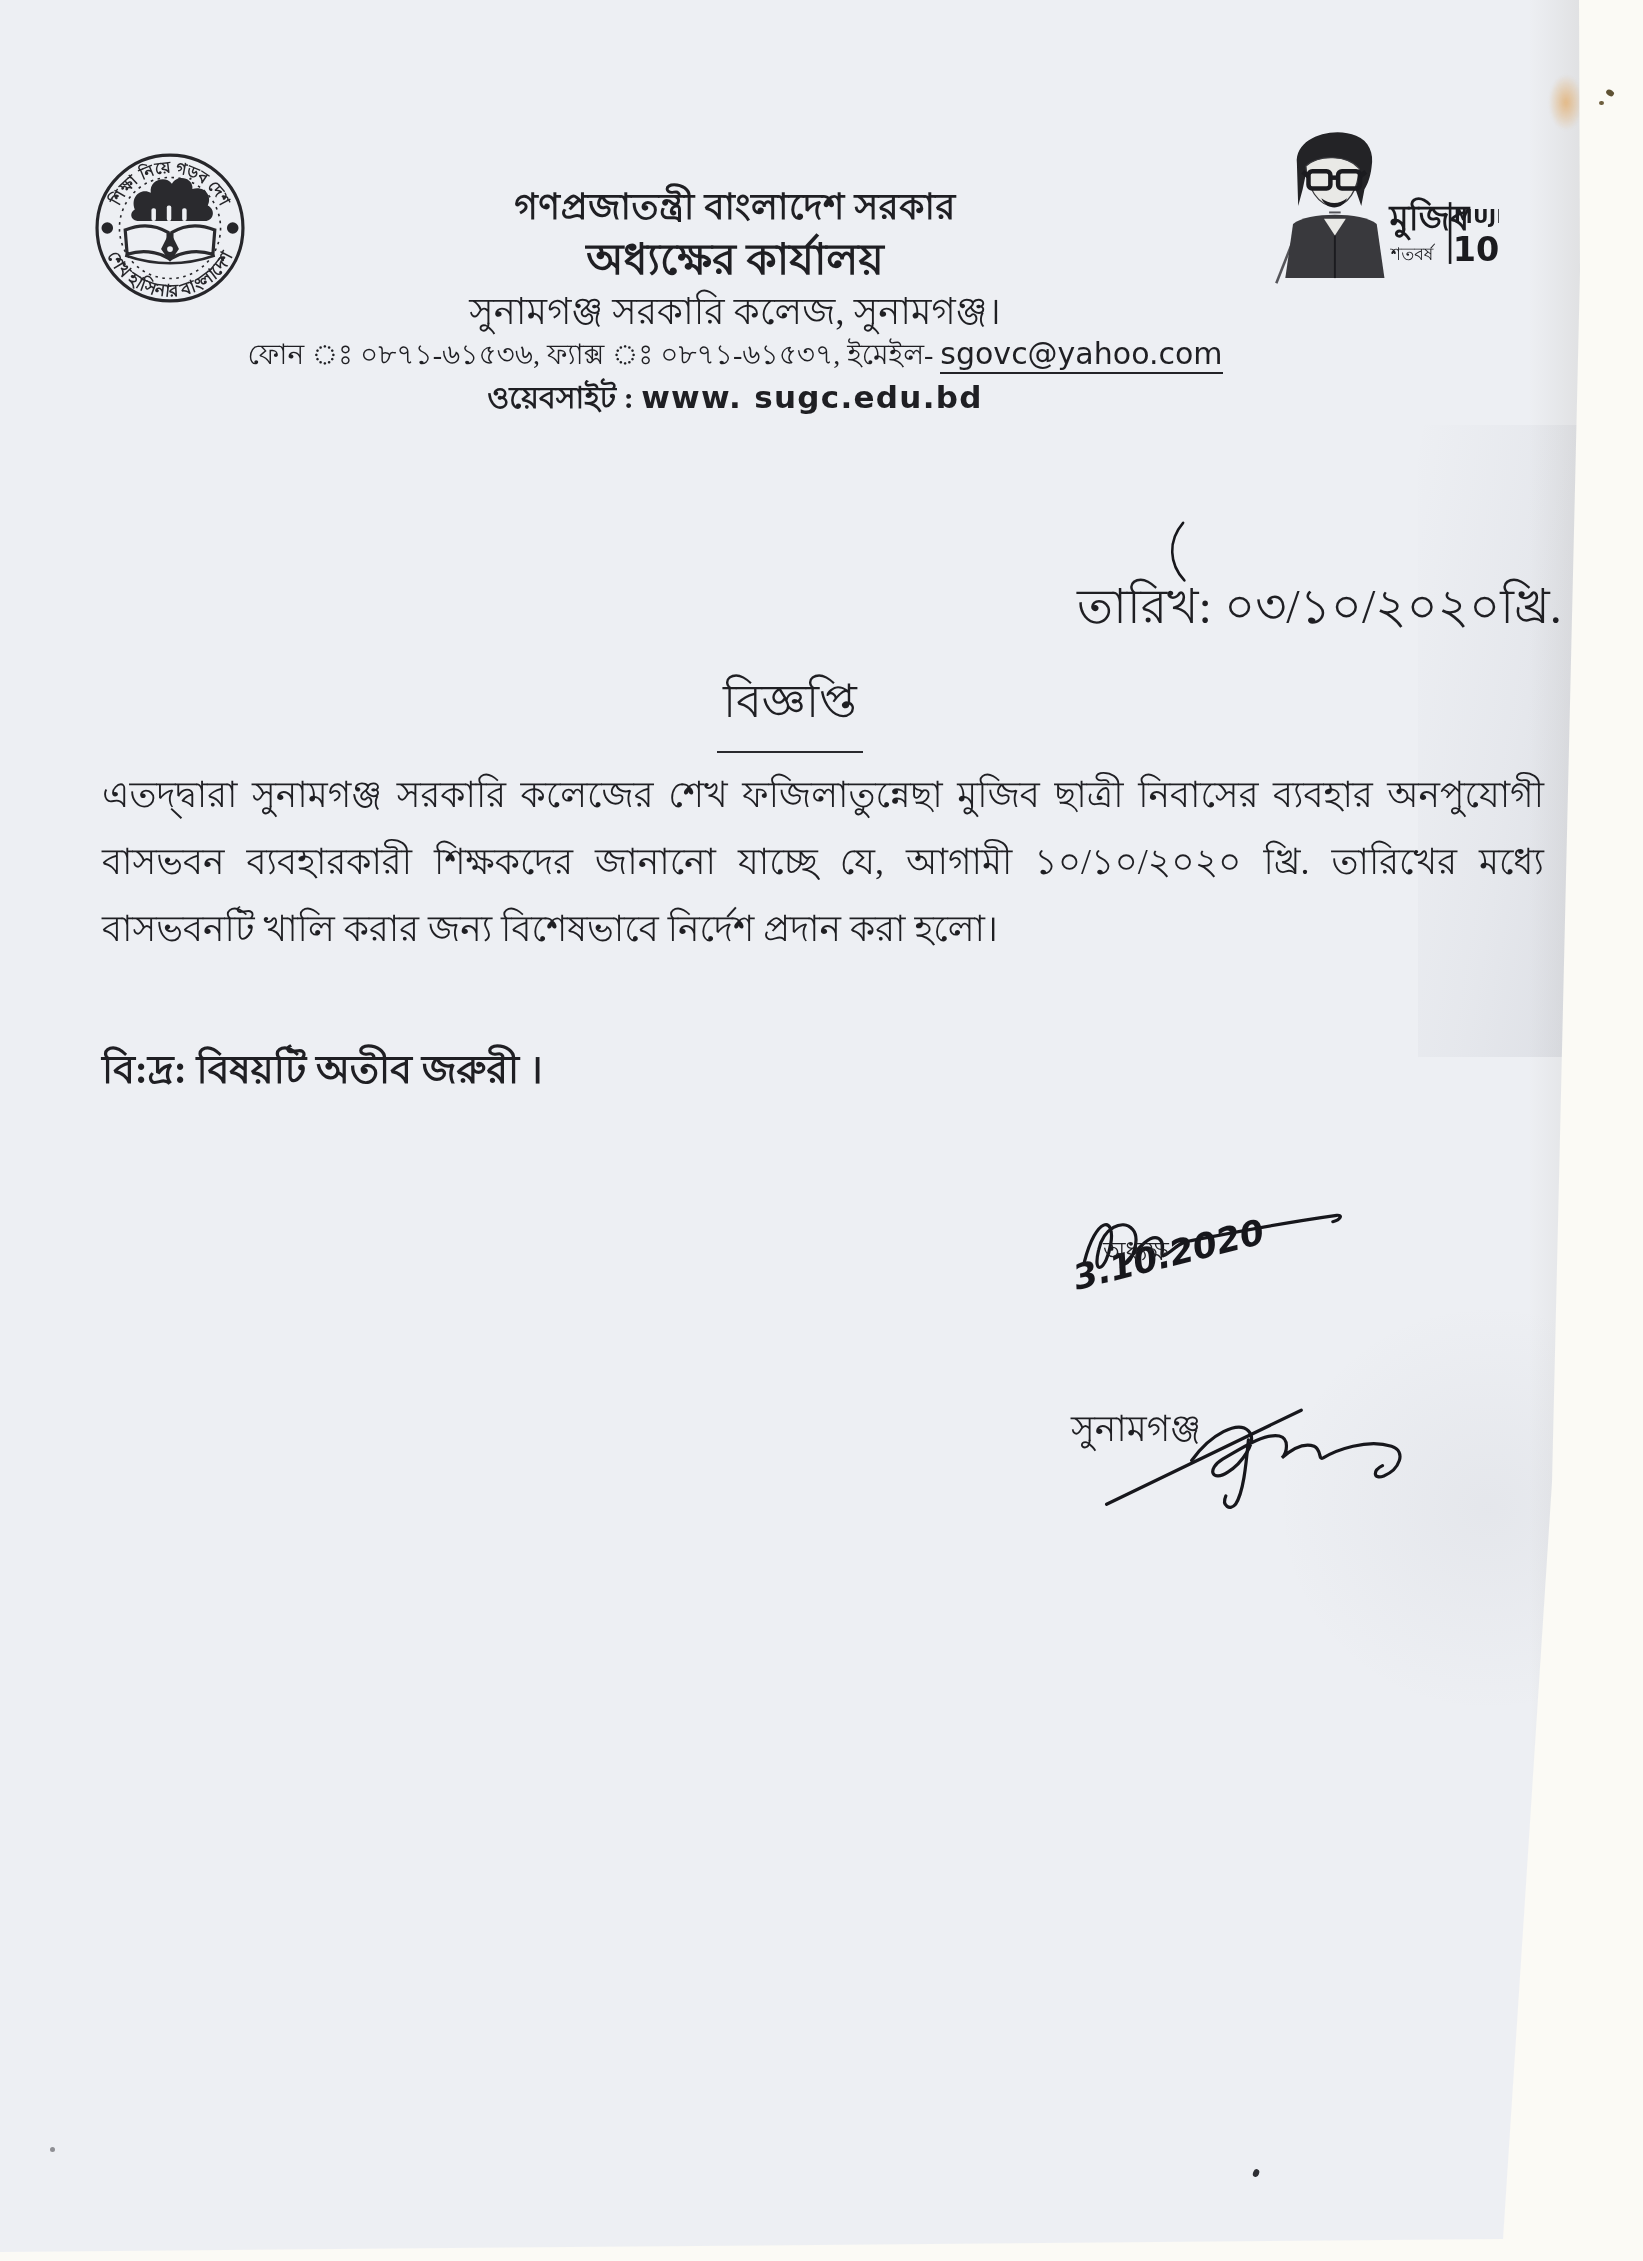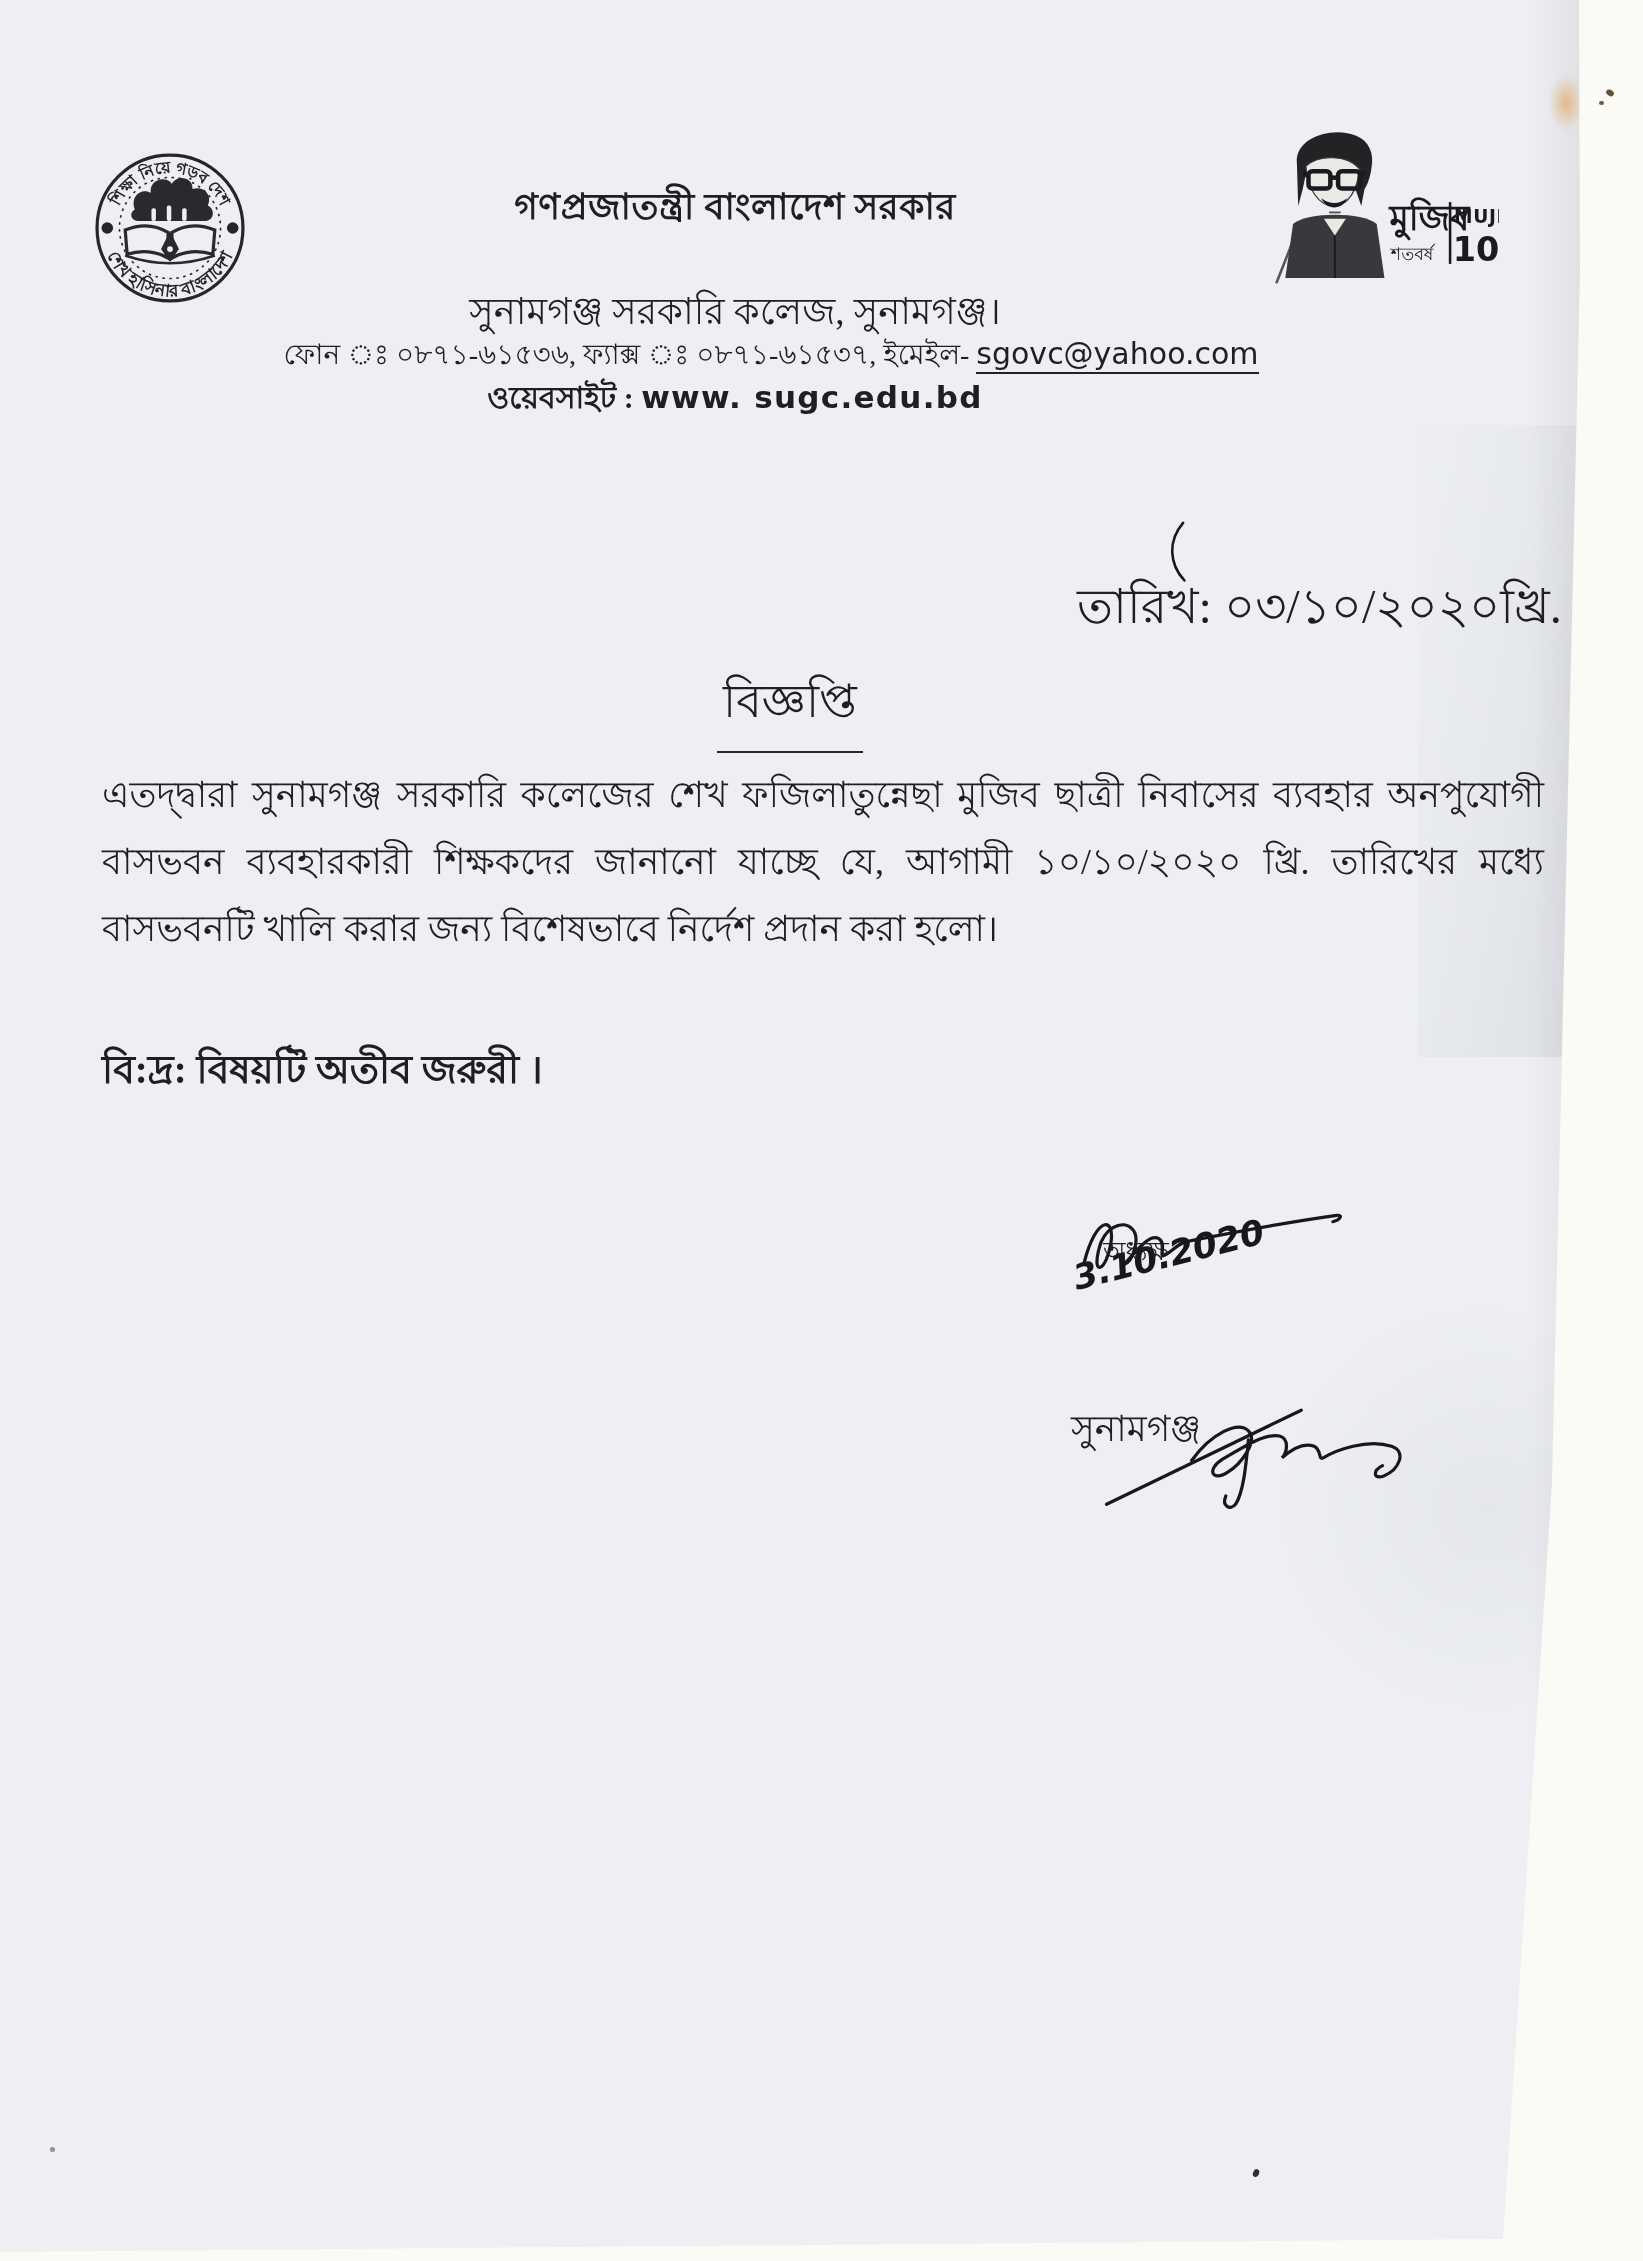--- a/index.html
+++ b/index.html
@@ -16,21 +16,21 @@
     width:1580px; height:2254px;
     background:#edeff3;
     clip-path: polygon(0px 0px, 1579px 0px, 1580px 271px, 1552px 1482px, 1503px 2239px, 0px 2252px);
     filter: drop-shadow(1.9px 2.6px 1.3px rgba(146,118,70,0.55));
   }
   .abs { position:absolute; }
   .centerline { left:0; width:1470px; text-align:center; white-space:nowrap; }
   .h-gov     { top:179px; font-size:36px; font-weight:600; letter-spacing:0.6px; }
   .h-office  { top:227px; font-size:43px; font-weight:bold; }
   .h-college { top:282px; font-size:37px; }
-  .h-contact { top:333px; font-size:28px;padding-left:36px; }
+  .h-contact { top:333px; font-size:28px; }
   .h-contact .email {
     font-family:"DejaVu Sans","Liberation Sans",sans-serif;
     font-size:30px;
     border-bottom:2.6px solid #232327;
     padding-bottom:1.3px;
   }
   .h-web { top:374px; font-size:30px;font-weight:bold; }
   .h-web .web { font-family:"DejaVu Sans","Liberation Sans",sans-serif; font-size:31px; letter-spacing:1.3px; }
   .date-line { left:1077px; top:570px; font-size:48px; white-space:nowrap; }
   .pen-mark  { left:1151px; top:519px; }
@@ -134,20 +134,21 @@
       <path d="M121,170 L121,236" stroke="#1b1b1f" stroke-width="3"></path>
     </g>
     <text x="206" y="162" font-size="54" font-weight="bold" fill="#1b1b1f">মুজিব</text>
     <text x="208" y="208" font-size="27" fill="#1b1b1f">শতবর্ষ</text>
     <line x1="300" y1="118" x2="300" y2="214" stroke="#1b1b1f" stroke-width="4"></line>
     <text class="latin" x="306" y="150" font-size="29" font-weight="bold" letter-spacing="1" fill="#1b1b1f">MUJIB</text>
     <text class="latin" x="304" y="210" font-size="52" font-weight="bold" fill="#1b1b1f">100</text>
   </svg>
 
   <div class="abs centerline h-gov">গণপ্রজাতন্ত্রী বাংলাদেশ সরকার</div>
+  <div class="abs centerline h-office">অধ্যক্ষের কার্যালয়</div>
   <div class="abs centerline h-college">সুনামগঞ্জ সরকারি কলেজ, সুনামগঞ্জ।</div>
   <div class="abs centerline h-contact">
     <span>ফোন ঃ ০৮৭১-৬১৫৩৬, ফ্যাক্স ঃ ০৮৭১-৬১৫৩৭, ইমেইল- </span><span class="email">sgovc@yahoo.com</span>
   </div>
   <div class="abs centerline h-web">
     <span>ওয়েবসাইট : </span><span class="web">www. sugc.edu.bd</span>
   </div>
 
   <div class="abs date-line">তারিখ: ০৩/১০/২০২০খ্রি.</div>
   <svg class="abs pen-mark" width="45" height="64" viewBox="0 0 70 100">

